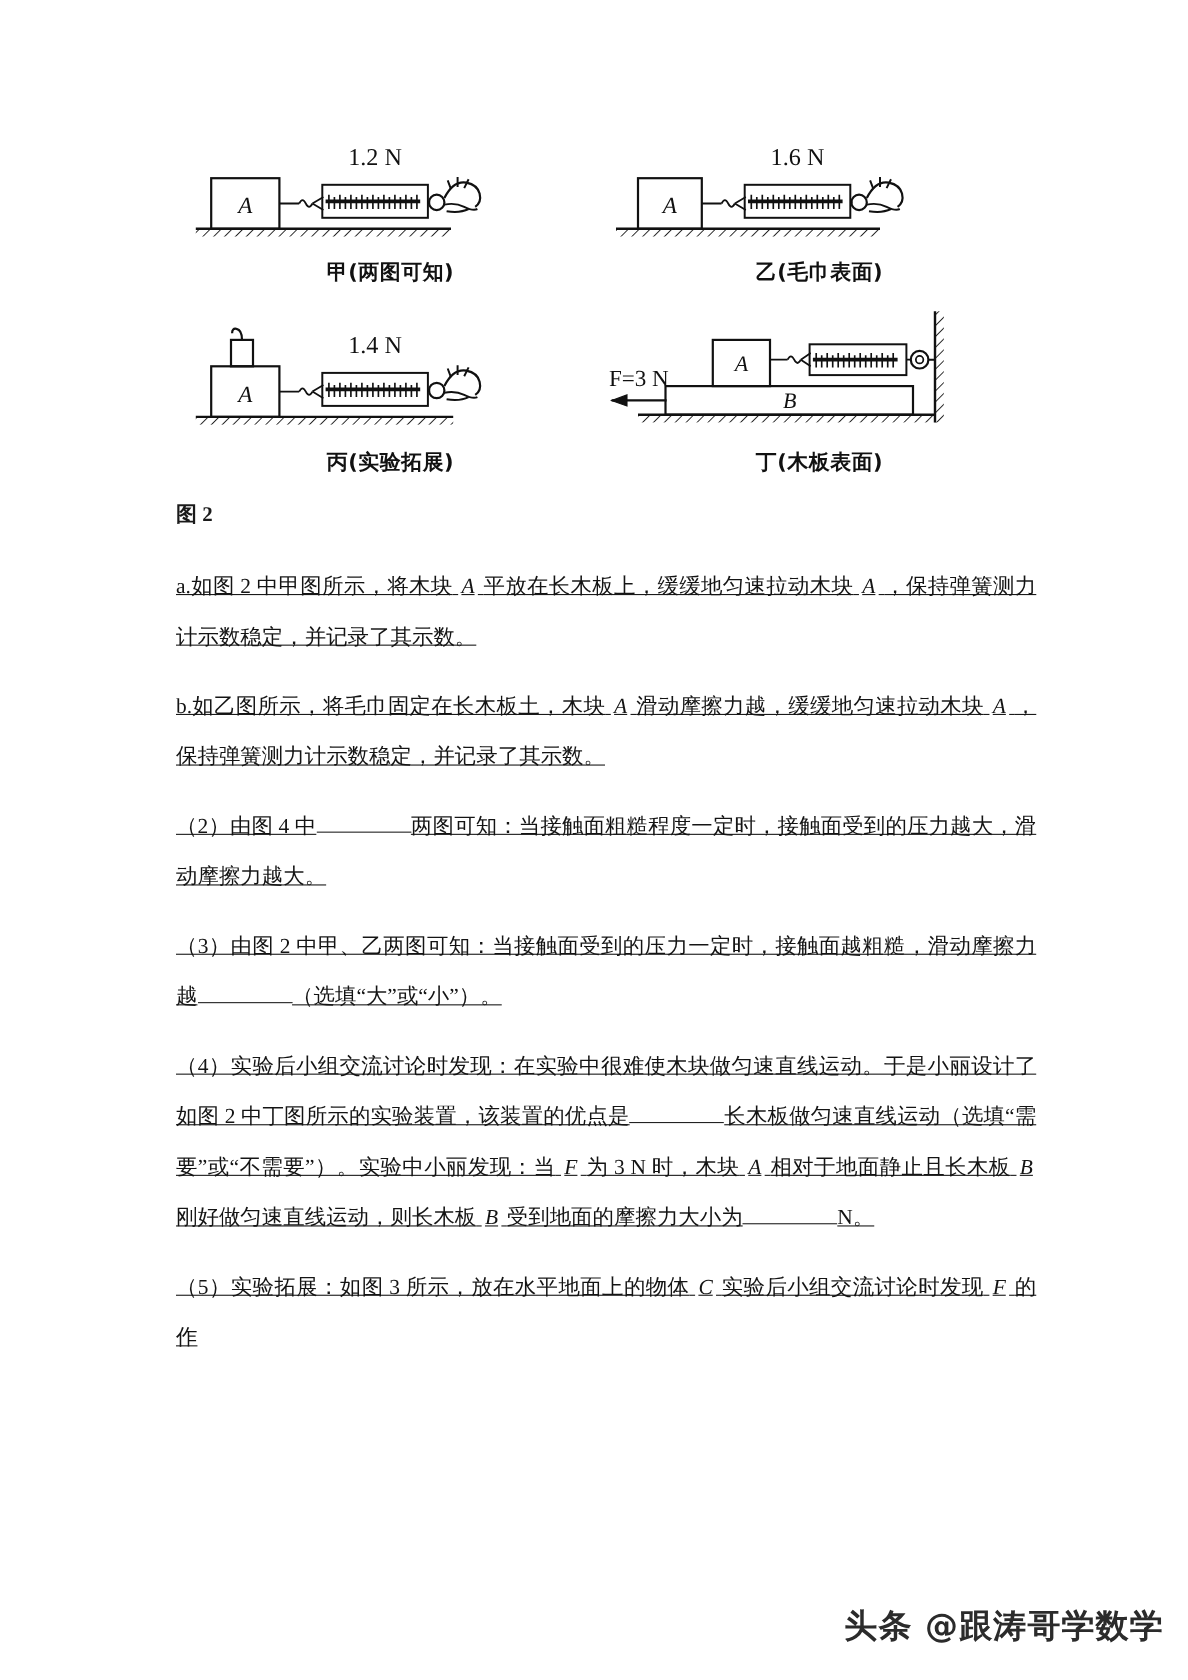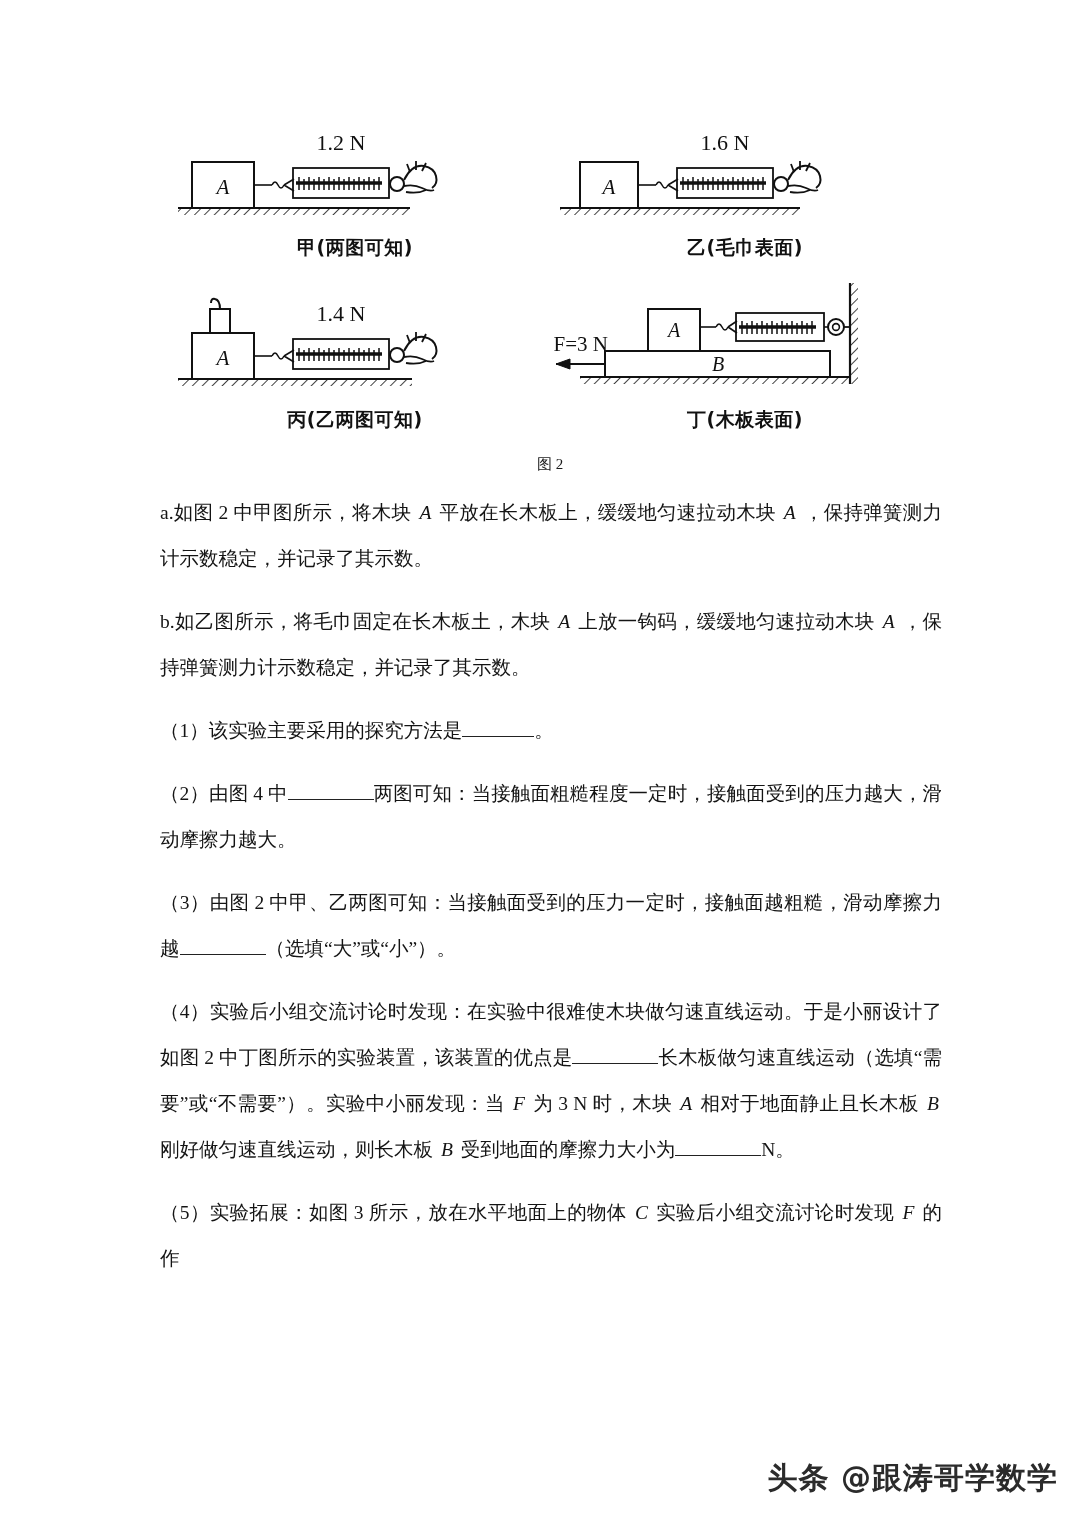--- a/index.html
+++ b/index.html
@@ -40,34 +40,34 @@
   }
   .fig-caption {
     text-align: center;
     font-family: "DejaVu Sans", "Liberation Sans", sans-serif;
     font-size: 19px;
     font-weight: 700;
     letter-spacing: .5px;
     color: #111;
   }
   .fig-label-main {
-    text-align: center;
     font-family: "Liberation Serif", serif;
-    font-size: 15px;
-    font-weight: 400;
+    font-size: 19px;
+    font-weight: 700;
     margin-top: 22px;
   }
   .fig-svg { display: block; }
 
   
   .body-text {
     position: absolute;
     left: 160px;
-    top: 490px;
+    top: 511px;
     width: 782px;
+    text-decoration: underline;
   }
   .para {
     font-size: 19.5px;
     line-height: 46px;
     text-align: justify;
     text-justify: inter-ideograph;
     margin: 0 0 17px 0;
     color: #141414;
     font-family: "Liberation Serif", "DejaVu Serif", serif;
   }
@@ -251,21 +251,21 @@
           </g>
           <line x1="136" y1="75" x2="222" y2="75" stroke="#111" stroke-width="3.4"></line>
           <circle cx="237" cy="76" r="7" fill="none" stroke="#111" stroke-width="2"></circle>
           <line x1="229" y1="76" x2="231" y2="76" stroke="#111" stroke-width="1.6"></line>
           <path d="M244 72 q8 -16 20 -14 q10 2 12 10 q2 8 -4 12" fill="none" stroke="#111" stroke-width="2"></path>
           <path d="M244 78 q10 -2 18 2 q8 4 12 2" fill="none" stroke="#111" stroke-width="1.8"></path>
           <path d="M246 84 q12 2 20 -2" fill="none" stroke="#111" stroke-width="1.8"></path>
           <path d="M250 64 l-3 -8 M256 62 l0 -9 M262 63 l4 -8" fill="none" stroke="#111" stroke-width="1.8"></path>
           <text x="181" y="42" text-anchor="middle" font-family="Liberation Serif, serif" font-size="22" fill="#111">1.4 N</text>
         </svg>
-        <div class="fig-caption">丙(乙两图可知)</div>
+        <div class="fig-caption">丙(实验拓展)</div>
       </div>
 
       <div class="fig-cell">
         <svg class="fig-svg" width="390" height="128" viewBox="0 0 390 128">
           <defs>
             <pattern id="hatchD" width="7" height="7" patternUnits="userSpaceOnUse" patternTransform="rotate(45)">
               <line x1="0" y1="0" x2="0" y2="7" stroke="#111" stroke-width="1.6"></line>
             </pattern>
             <pattern id="hatchW" width="7" height="7" patternUnits="userSpaceOnUse" patternTransform="rotate(45)">
               <line x1="0" y1="0" x2="0" y2="7" stroke="#111" stroke-width="1.6"></line>
@@ -330,29 +330,26 @@
       <span>a.如图 2 中甲图所示，将木块</span>
       <span class="it">A</span>
       <span>平放在长木板上，缓缓地匀速拉动木块</span>
       <span class="it">A</span>
       <span>，保持弹簧测力计示数稳定，并记录了其示数。</span>
     </p>
 
     <p class="para">
       <span>b.如乙图所示，将毛巾固定在长木板土，木块</span>
       <span class="it">A</span>
-      <span>上放一钩码，缓缓地匀速拉动木块</span>
+      <span>滑动摩擦力越，缓缓地匀速拉动木块</span>
       <span class="it">A</span>
       <span>，保持弹簧测力计示数稳定，并记录了其示数。</span>
     </p>
 
 
-    <p class="para">
-      <span>（1）该实验主要采用的探究方法是</span><span class="blank b-sm"></span><span>。</span>
-    </p>
 
     <p class="para">
       <span>（2）由图 4 中</span><span class="blank b-md"></span><span>两图可知：当接触面粗糙程度一定时，接触面受到的压力越大，滑动摩擦力越大。</span>
     </p>
 
     <p class="para">
       <span>（3）由图 2 中甲、乙两图可知：当接触面受到的压力一定时，接触面越粗糙，滑动摩擦力越</span><span class="blank b-md"></span><span>（选填“大”或“小”）。</span>
     </p>
 
     <p class="para">

